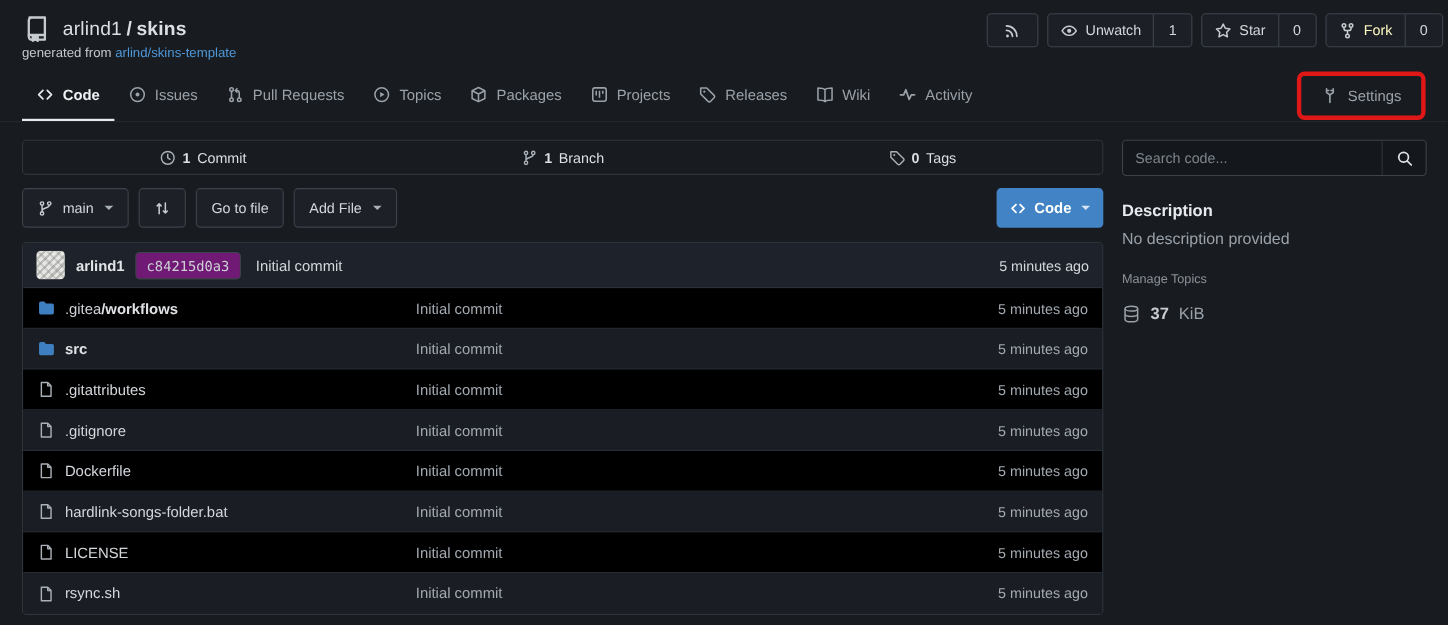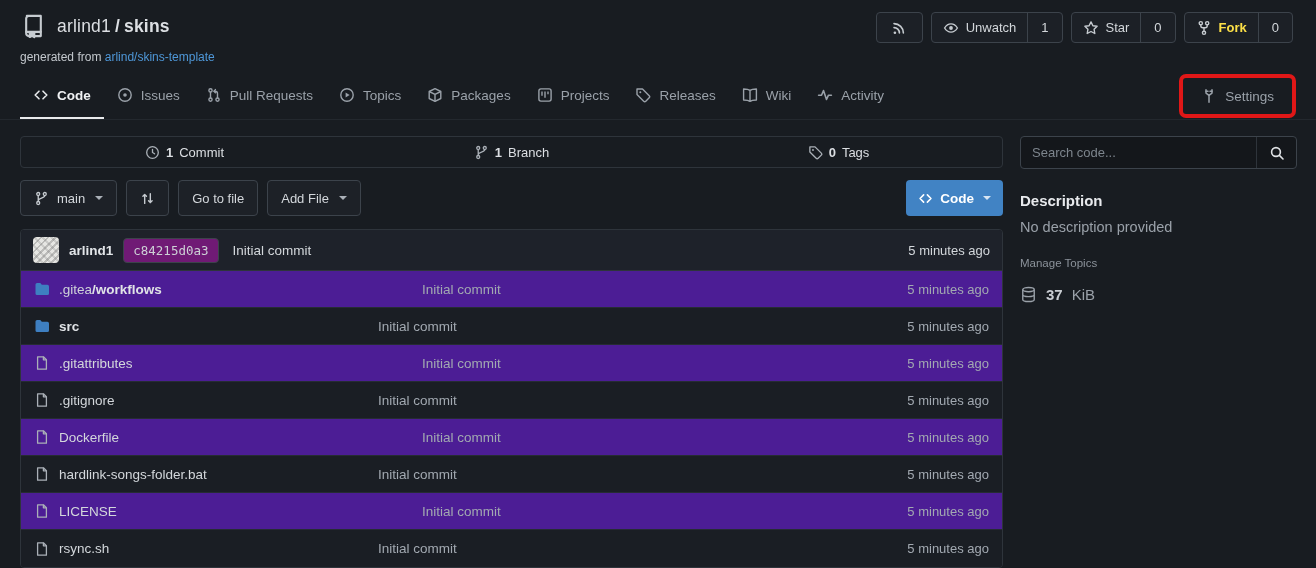--- a/index.html
+++ b/index.html
@@ -13,30 +13,30 @@
   svg { display:block; }
 
   
   .topbar { padding:13px 20px 0 20px; position:relative; }
   .repo-title-row { display:flex; align-items:center; gap:11px; }
   .repo-icon { color:#c6cbd0; }
   .repo-title { font-size:17.5px; color:#dcdfe3; letter-spacing:.2px; }
   .repo-title .owner { font-weight:400; }
   .repo-title .sep { font-weight:700; padding:0 4px; }
   .repo-title .name { font-weight:700; }
-  .generated { margin-top:11px; font-size:12px; color:#c3c8cd; }
+  .generated { margin-top:2px; font-size:12px; color:#c3c8cd; }
   .generated .gen-link { color:#4e97d8; cursor:pointer; }
 
-  .topbar-actions { position:absolute; top:12px; right:23px; display:flex; gap:8px; }
+  .topbar-actions { position:absolute; top:12px; right:4px; display:flex; gap:8px; }
   .btn { display:flex; align-items:stretch; background:#1c2026; border:1px solid #3c434b;
          border-radius:4px; color:#d3d7db; font-size:13px; height:31px; cursor:pointer; }
   .btn .seg-label { padding:0 11px; display:flex; gap:7px; align-items:center; }
   .btn .seg-count { padding:0 13px; border-left:1px solid #3c434b; display:flex; align-items:center; }
   .btn.icon-only { width:47px; align-items:center; justify-content:center; }
-  .btn .dim { color:#fde047;font-weight:bold; }
+  .btn .dim { color:#fef9c3; }
   .btn svg { color:#c6cbd0; }
 
   
   .tabbar { display:flex; align-items:stretch; padding:0 20px; margin-top:9px;
             height:47px; border-bottom:1px solid #23282e; }
   .tab { display:flex; align-items:center; gap:8px; padding:0 13px; font-size:13.5px;
          color:#9aa1a9; border-bottom:2px solid transparent; cursor:pointer; white-space:nowrap; }
   .tab svg { color:#9aa1a9; }
   .tab.active { color:#f0f2f4; font-weight:700; border-bottom-color:#e8eaec; }
   .tab.active svg { color:#e8eaec; }
@@ -81,21 +81,21 @@
               repeating-linear-gradient(45deg, rgba(140,140,140,.30) 0 2px, transparent 2px 6px); }
   .author { font-weight:700; color:#e2e5e8; cursor:pointer; }
   .hash { font-family:"DejaVu Sans Mono", monospace; font-size:12.5px; background:#701a75;
           border:1px solid #3c434b; border-radius:4px; padding:4px 9px; color:#cdd1d6; cursor:pointer; }
   .commit-msg { color:#d3d7db; margin-left:4px; cursor:pointer; }
   .commit-time { margin-left:auto; color:#d3d7db; font-size:13px; }
 
   .file-row { display:flex; align-items:center; height:37px; font-size:13.5px;
               border-bottom:1px solid #262c33; }
   .file-row:last-child { border-bottom:none; }
-  .file-row.shade-dark { background:#4c1d95;gap:44px; }
+  .file-row.shade-dark { background:#000000; }
   .file-row.shade-light { background:#1a1e24; }
   .cell-name { width:357px; flex:none; display:flex; align-items:center; gap:9px;
                padding-left:13px; color:#cfd3d8; cursor:pointer; }
   .cell-name svg.folder { color:#3e7fc1; }
   .cell-name svg.file { color:#aab0b7; }
   .nm-prefix { font-weight:400; color:#cfd3d8; }
   .nm-bold { font-weight:700; color:#e0e3e6; }
   .nm-reg { font-weight:400; color:#d3d7db; }
   .cell-msg { flex:1; color:#a2a9b1; cursor:pointer; }
   .cell-time { width:160px; text-align:right; padding-right:13px; color:#a2a9b1; font-size:13px; }

